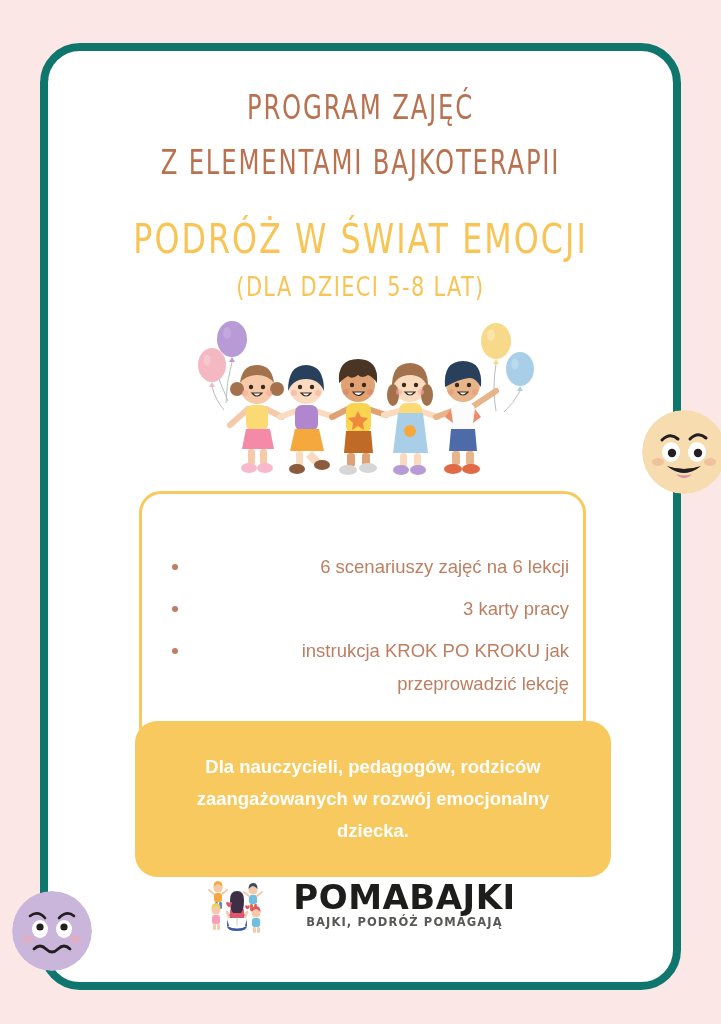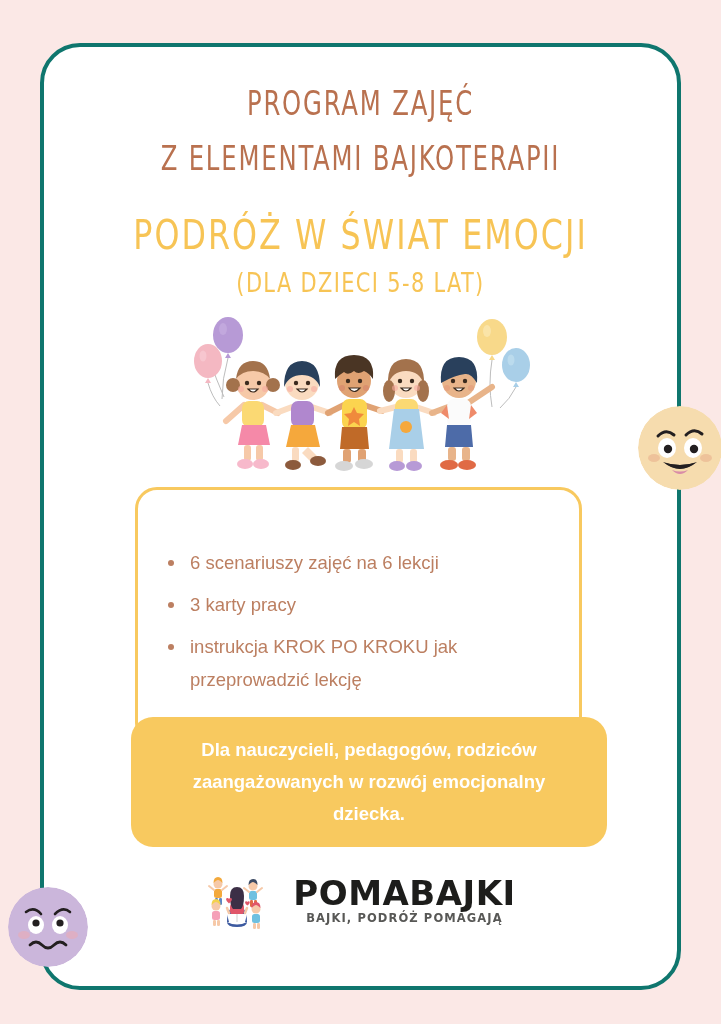--- a/index.html
+++ b/index.html
@@ -17,21 +17,21 @@
 
   
   .poster-card {
     position: absolute;
     left: 40px;
     top: 43px;
     width: 641px;
     height: 947px;
     box-sizing: border-box;
     background: #ffffff;
-    border: 4px solid #0f766e;
+    border: 8px solid #0f766e;
     border-radius: 40px;
     overflow: visible;
   }
 
   
   .emoji-circle {
     position: absolute;
     border-radius: 50%;
     display: block;
   }
@@ -120,20 +120,21 @@
     letter-spacing: 0.3px;
   }
   .program-list {
     position: absolute;
     left: 26px;
     top: 56px;
     right: 14px;
     margin: 0;
     padding: 0;
     list-style: none;
+    text-align: right;
   }
   .program-list li {
     position: relative;
     padding-left: 26px;
     color: #bc7f61;
     font-size: 18.5px;
     line-height: 33px;
     margin-bottom: 9px;
   }
   .program-list li .bullet-dot {
@@ -145,21 +146,21 @@
     border-radius: 50%;
     background: #bc7f61;
   }
 
   
   .callout {
     position: absolute;
     left: 87px;
     top: 670px;
     width: 476px;
-    height: 130px;
+    height: 156px;
     box-sizing: border-box;
     background: #f8c95f;
     border-radius: 22px;
     display: flex;
     align-items: center;
     justify-content: center;
     padding: 0 40px;
   }
   .callout-text {
     color: #ffffff;

